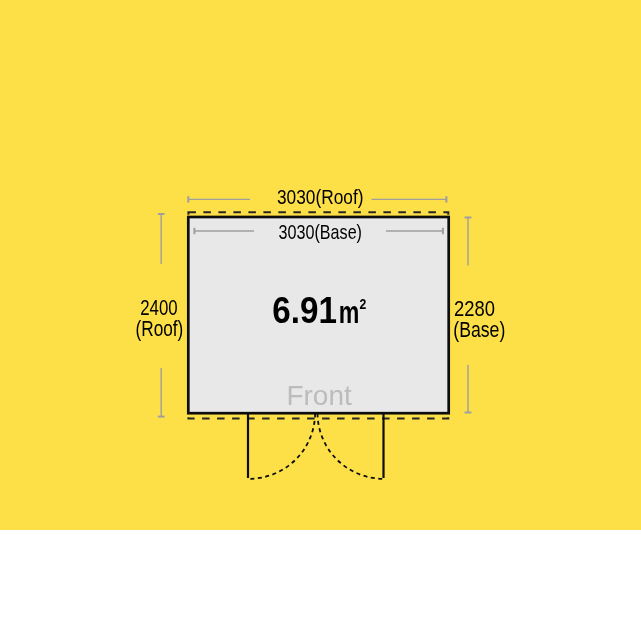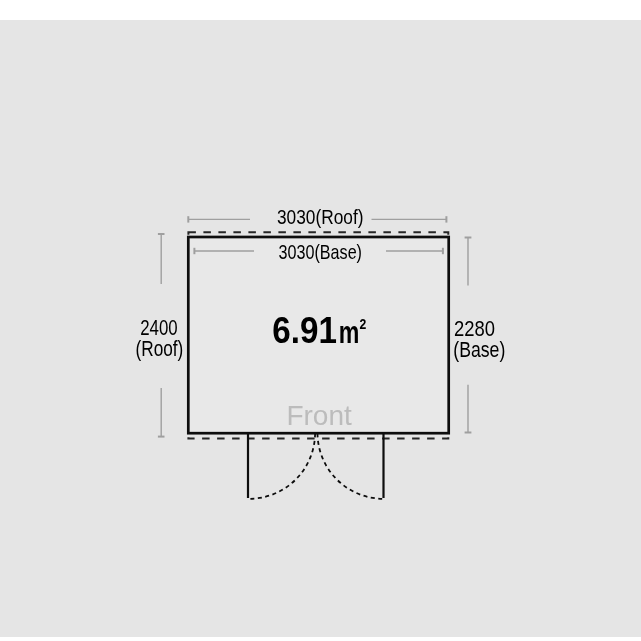--- a/index.html
+++ b/index.html
@@ -1,16 +1,16 @@
 <!DOCTYPE html>
 <html><head>
 <meta charset="utf-8">
 <style>
   html,body{margin:0;padding:0;background:#ffffff;}
-  .wrap{width:641px;height:617px;position:relative;background:#e5e5e5;overflow:hidden;margin-top:20px;}
+  .wrap{width:641px;height:530px;position:relative;background:#fde047;overflow:hidden;}
   svg{position:absolute;left:0;top:0;}
   text{font-family:"Liberation Sans", sans-serif;fill:#000000;}
 </style>
 </head>
 <body>
 
 <div class="wrap">
 <svg width="641" height="641" viewBox="0 0 641 641">
 
   <rect x="188.4" y="212.2" width="259.9" height="206.4" fill="none" stroke="#262626" stroke-width="2" stroke-dasharray="7.5 7.5"></rect>

